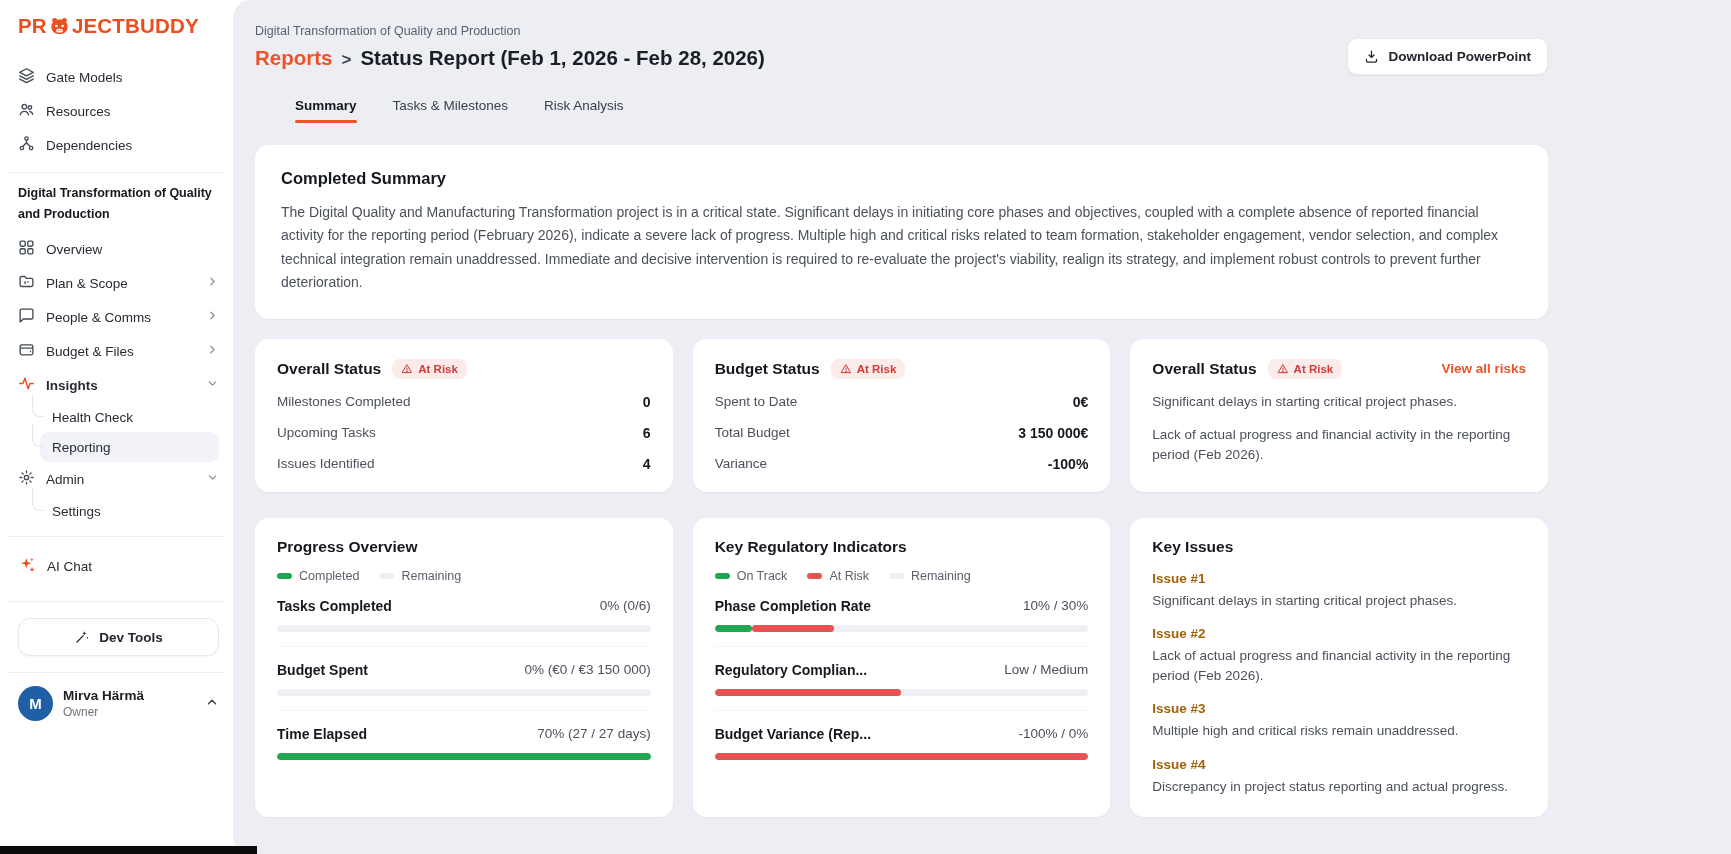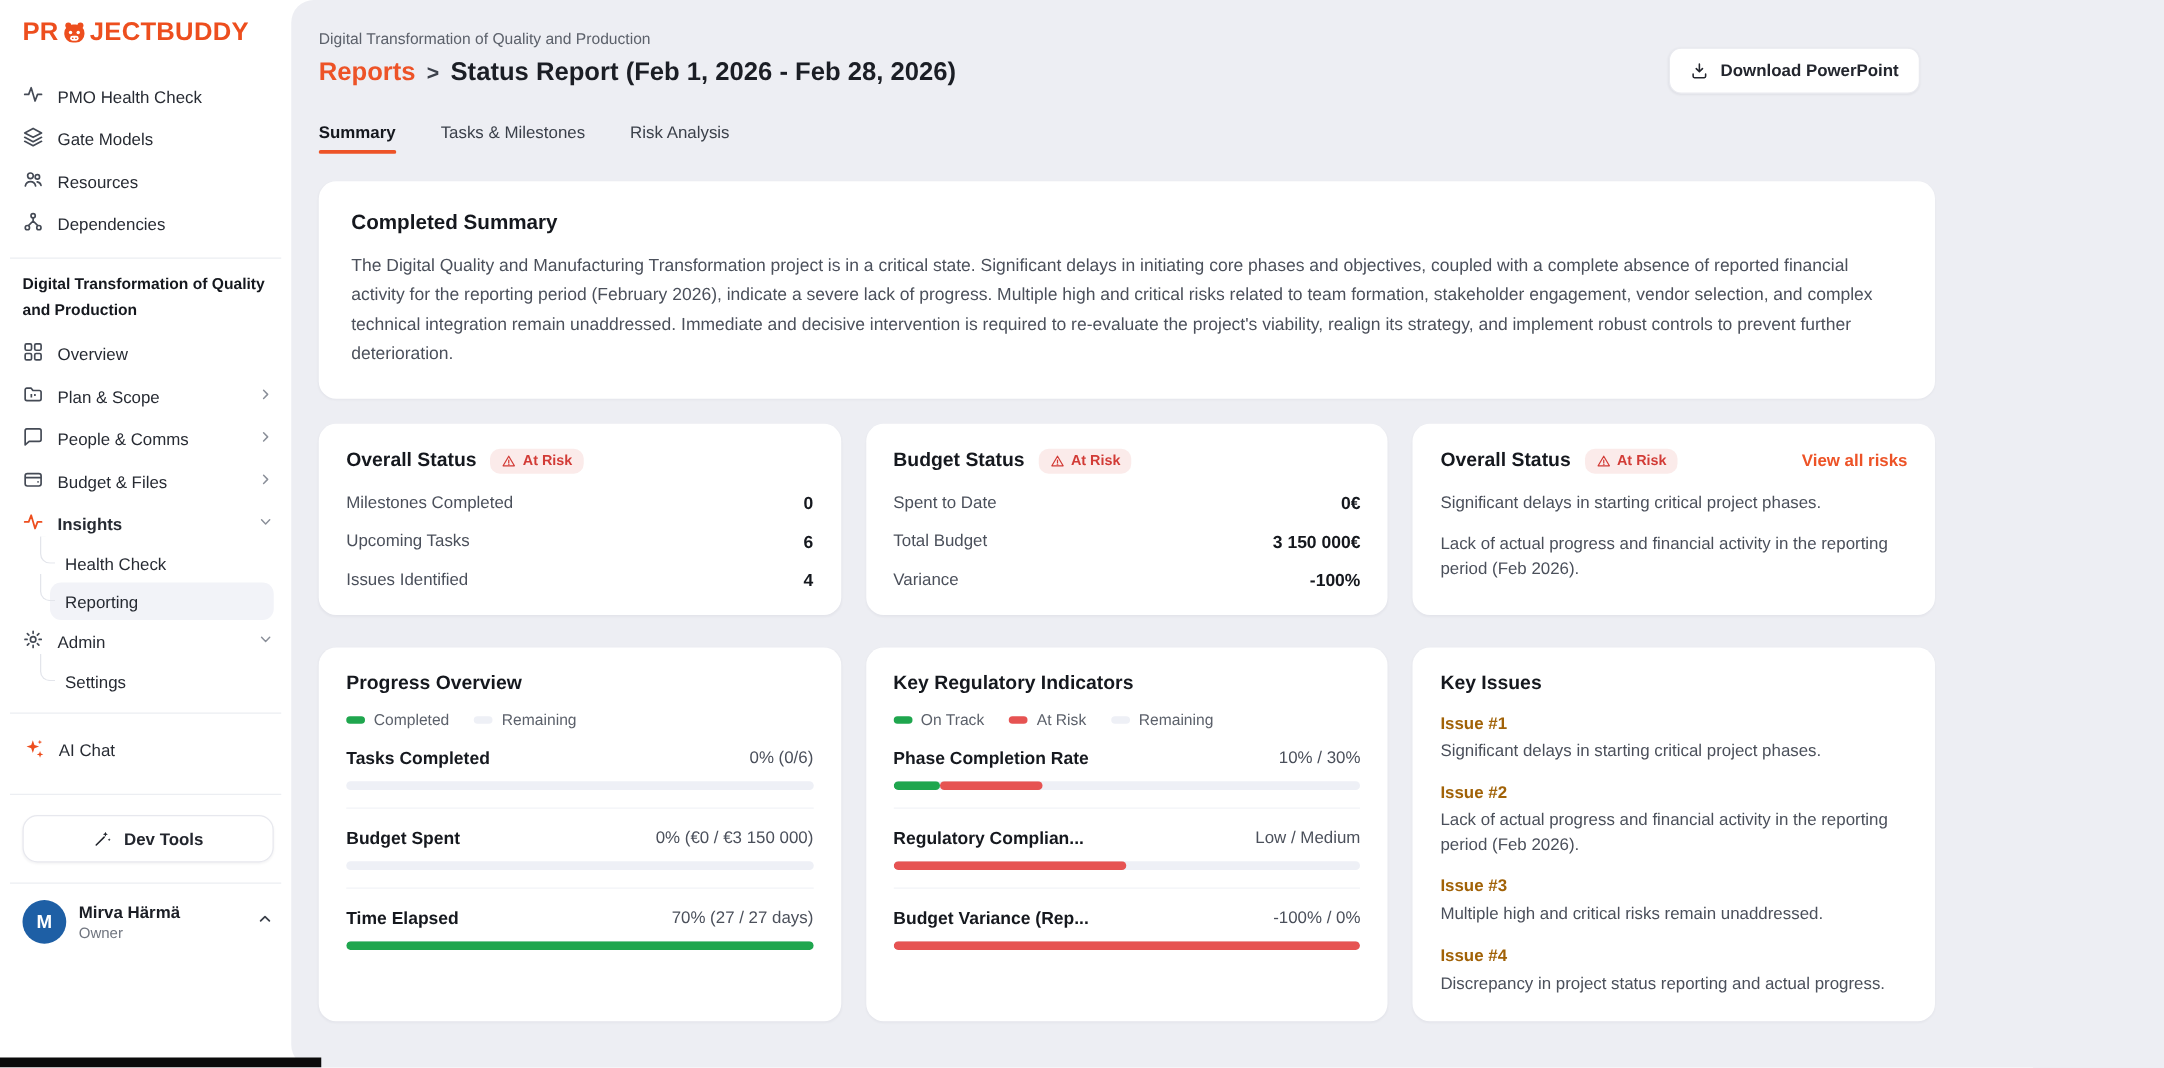--- a/index.html
+++ b/index.html
@@ -26,24 +26,24 @@
   .user-name { font-size:13.5px; font-weight:600; color:#1b1e25; }
   .user-role { font-size:12px; color:#70757f; margin-top:2px; }
 
   
   .main { flex:1; background:#EDEEF3; border-top-left-radius:18px; border-bottom-left-radius:18px; padding:24px 0 0 22px; position:relative; overflow:hidden; }
   .content { width:1293px; position:relative; }
   .proj-label { font-size:12.5px; color:#5c616b; }
   .breadcrumb { margin-top:8px; font-size:20.5px; font-weight:700; display:flex; align-items:baseline; gap:9px; }
   .crumb-root { color:#ED5327; cursor:pointer; }
   .crumb-sep { color:#3c414b; font-weight:600; font-size:17px; }
-  .download-btn { position:absolute; top:14px; right:12px; display:flex; align-items:center; gap:9px; background:#fff; border:1px solid #E9EAEF; border-radius:10px; padding:10px 16px; font-size:13.5px; font-weight:600; color:#23262e; box-shadow:0 1px 2px rgba(20,24,40,.06); cursor:pointer; font-family:inherit; }
+  .download-btn { position:absolute; top:14px; right:0; display:flex; align-items:center; gap:9px; background:#fff; border:1px solid #E9EAEF; border-radius:10px; padding:10px 16px; font-size:13.5px; font-weight:600; color:#23262e; box-shadow:0 1px 2px rgba(20,24,40,.06); cursor:pointer; font-family:inherit; }
   .tabs { display:flex; gap:36px; margin-top:28px; }
   .tab { font-size:13.5px; color:#3b404a; padding-bottom:10px; cursor:pointer; position:relative; }
-  .tab.active { color:#15181e; font-weight:700; }
+  .tab.active { color:#15181e; font-weight:700;margin-left:40px; }
   .tab.active::after { content:''; position:absolute; left:0; right:0; bottom:0; height:3.5px; border-radius:3px; background:#ED5327; }
 
   .card { background:#fff; border-radius:14px; padding:20px 22px; box-shadow:0 1px 2px rgba(16,24,40,.04); }
   .exec-card { margin-top:22px; padding:24px 26px; }
   .exec-title { font-size:16.5px; font-weight:700; color:#15181e; }
   .exec-body { margin-top:13px; font-size:14px; line-height:1.67; color:#4b505b; }
 
   .grid { display:grid; grid-template-columns:repeat(3, 1fr); gap:20px; margin-top:20px; }
   .card-head { display:flex; align-items:center; gap:11px; }
   .card-title { font-size:15.5px; font-weight:700; color:#15181e; }
@@ -91,26 +91,20 @@
           <rect x="8.8" y="15.3" width="8.4" height="4.8" rx="2.4" fill="#fff"></rect>
           <circle cx="11.4" cy="17.7" r=".85" fill="#ED4E1E"></circle>
           <circle cx="14.6" cy="17.7" r=".85" fill="#ED4E1E"></circle>
         </svg>
     </span>
     <span>JECTBUDDY</span>
   </div>
 
   <div class="nav-item">
     <span class="icon-default"><svg width="17" height="17" viewBox="0 0 24 24" fill="none" stroke="currentColor" stroke-width="1.9" stroke-linecap="round" stroke-linejoin="round">
-          <polyline points="2.5 12 7 12 9.8 4.5 14.2 19.5 17 12 21.5 12"></polyline>
-        </svg></span>
-    <span>PMO Health Check</span>
-  </div>
-  <div class="nav-item">
-    <span class="icon-default"><svg width="17" height="17" viewBox="0 0 24 24" fill="none" stroke="currentColor" stroke-width="1.9" stroke-linecap="round" stroke-linejoin="round">
           <path d="M12 2.5 2.5 7.5 12 12.5l9.5-5z"></path>
           <polyline points="2.5 12.5 12 17.5 21.5 12.5"></polyline>
           <polyline points="2.5 17 12 22 21.5 17"></polyline>
         </svg></span>
     <span>Gate Models</span>
   </div>
   <div class="nav-item">
     <span class="icon-default"><svg width="17" height="17" viewBox="0 0 24 24" fill="none" stroke="currentColor" stroke-width="1.9" stroke-linecap="round" stroke-linejoin="round">
           <circle cx="9" cy="8" r="3.2"></circle>
           <path d="M3.2 19.5c.7-3.2 3-4.9 5.8-4.9s5.1 1.7 5.8 4.9"></path>

